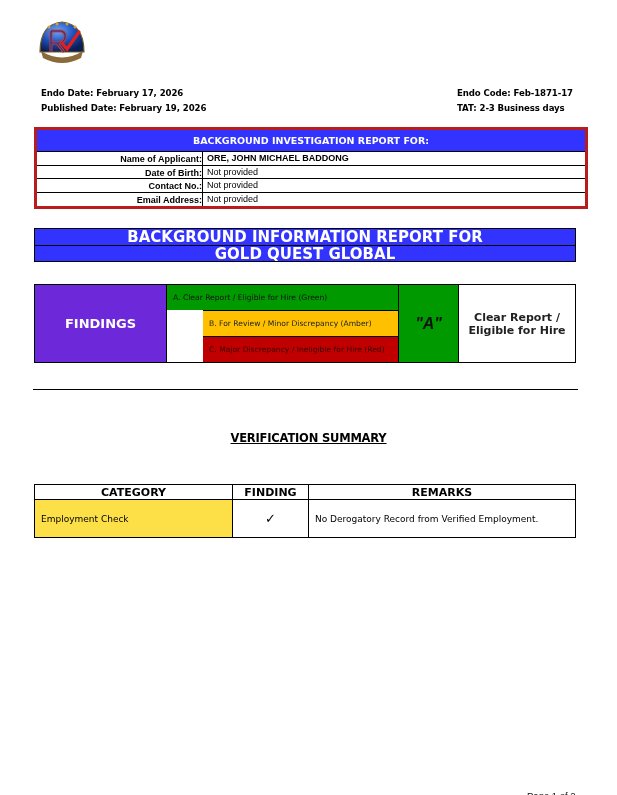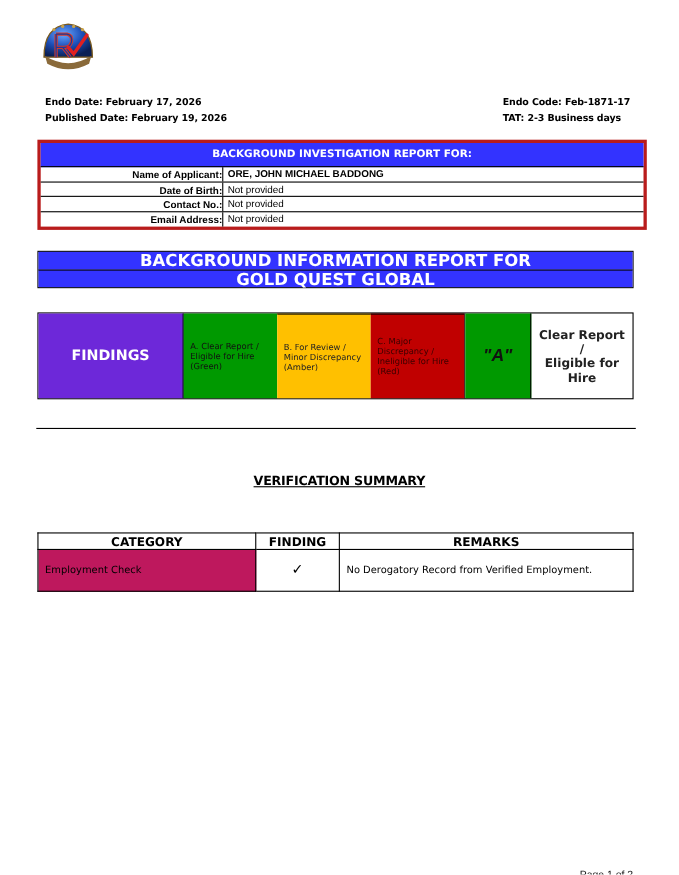--- a/index.html
+++ b/index.html
@@ -22,42 +22,42 @@
     .app-value.bold { font-weight: bold; }
 
     
     .info-band { position: absolute; left: 34px; top: 228px; width: 542px; border: 1px solid #000; }
     .info-line { background: #3333ff; color: #fff; text-align: center; font-family: "DejaVu Sans", sans-serif; font-weight: bold; font-size: 15px; height: 16px; line-height: 16px; }
     .info-line + .info-line { border-top: 1px solid #000; }
 
     
     .findings { position: absolute; left: 34px; top: 284px; width: 542px; height: 79px; border: 1px solid #000; display: flex; }
     .findings-label { width: 132px; background: #6d28d9; color: #fff; font-family: "DejaVu Sans", sans-serif; font-weight: bold; font-size: 13px; display: flex; align-items: center; justify-content: center; border-right: 1px solid #000; }
-    .legend { width: 256px; display: flex; flex-direction: row; border-right: 1px solid #000; }
+    .legend { width: 232px; display: flex; flex-direction: column; border-right: 1px solid #000; }
     .legend-item { flex: 1; font-family: "DejaVu Sans", sans-serif; font-size: 7.6px; padding-left: 6px; display: flex; align-items: center; }
-    .legend-item + .legend-item { border-top: 1px solid #000; }
+    .legend-item + .legend-item { border-top: 1px solid #000; margin-left: 36px; }
     .legend-green { background: #009900; color: #111; }
     .legend-amber { background: #ffc000; color: #222; }
     .legend-red { background: #c00000; color: #3a0000; }
     .grade { width: 60px; background: #009900; display: flex; align-items: center; justify-content: center; font-weight: bold; font-style: italic; font-size: 16px; color: #111; border-right: 1px solid #000; }
     .grade-text { flex: 1; display: flex; align-items: center; justify-content: center; text-align: center; font-family: "DejaVu Sans", sans-serif; font-weight: bold; font-size: 11px; line-height: 13px; color: #222; padding: 0 6px; }
 
     .divider { position: absolute; left: 33px; top: 389px; width: 545px; height: 1px; background: #000; }
 
     .section-title { position: absolute; left: 0; width: 617px; top: 428px; text-align: center; }
     .section-title span { font-family: "DejaVu Sans", sans-serif; font-weight: bold; font-size: 11.5px; text-decoration: underline; letter-spacing: -0.2px; }
 
     
     .vt { position: absolute; left: 34px; top: 484px; width: 542px; border-collapse: collapse; font-family: "DejaVu Sans", sans-serif; }
     .vt th, .vt td { border: 1px solid #000; }
     .vt th { height: 15px; font-size: 11px; font-weight: bold; text-align: center; }
     .vt td { height: 38px; font-size: 9px; }
     .vt .c1 { width: 198px; }
     .vt .c2 { width: 76px; }
-    .vt td.cat { background: #be185d; padding-left: 6px; margin-top: 44px; }
+    .vt td.cat { background: #fde047; padding-left: 6px; margin-top: 44px; }
     .vt td.mark { text-align: center; font-size: 13px; }
     .vt td.rem { padding-left: 6px; }
 
     .page-num { position: absolute; left: 527px; top: 774px; font-size: 9.5px; color: #111; margin-top: 16px; }
   </style>
 </head>
 <body>
 
 <div class="logo">
   <svg width="50" height="48" viewBox="0 0 50 48">

